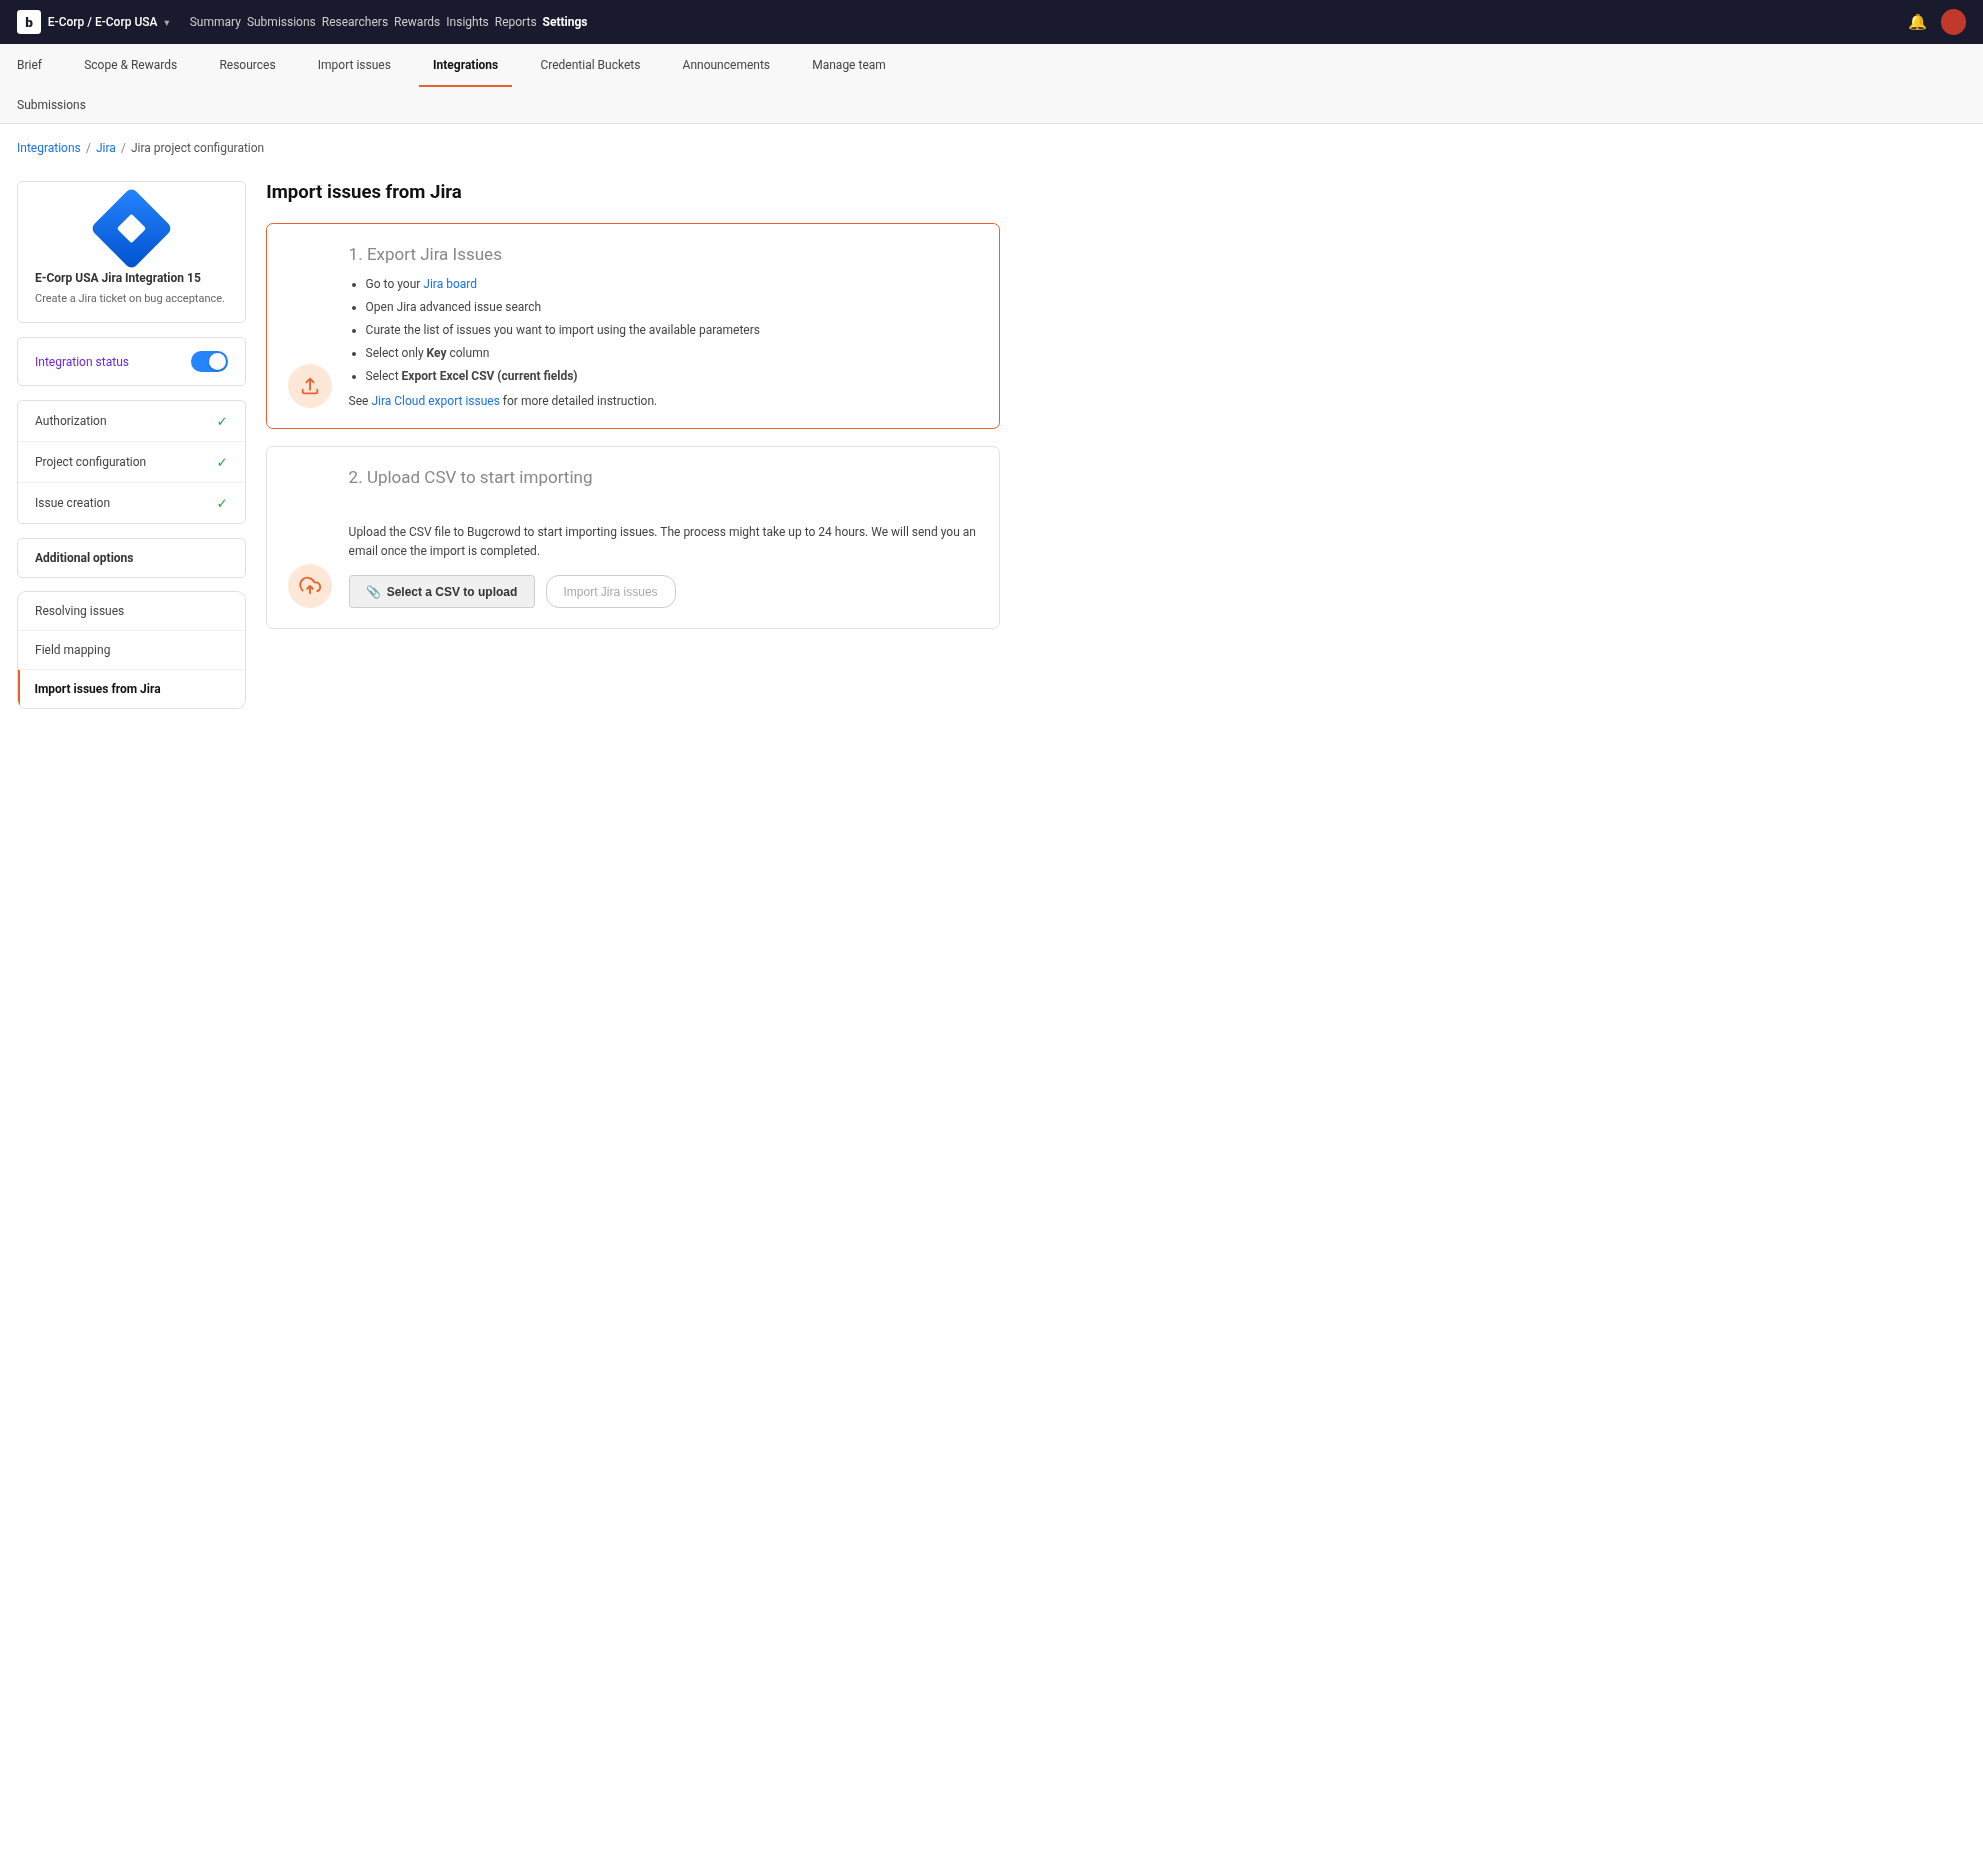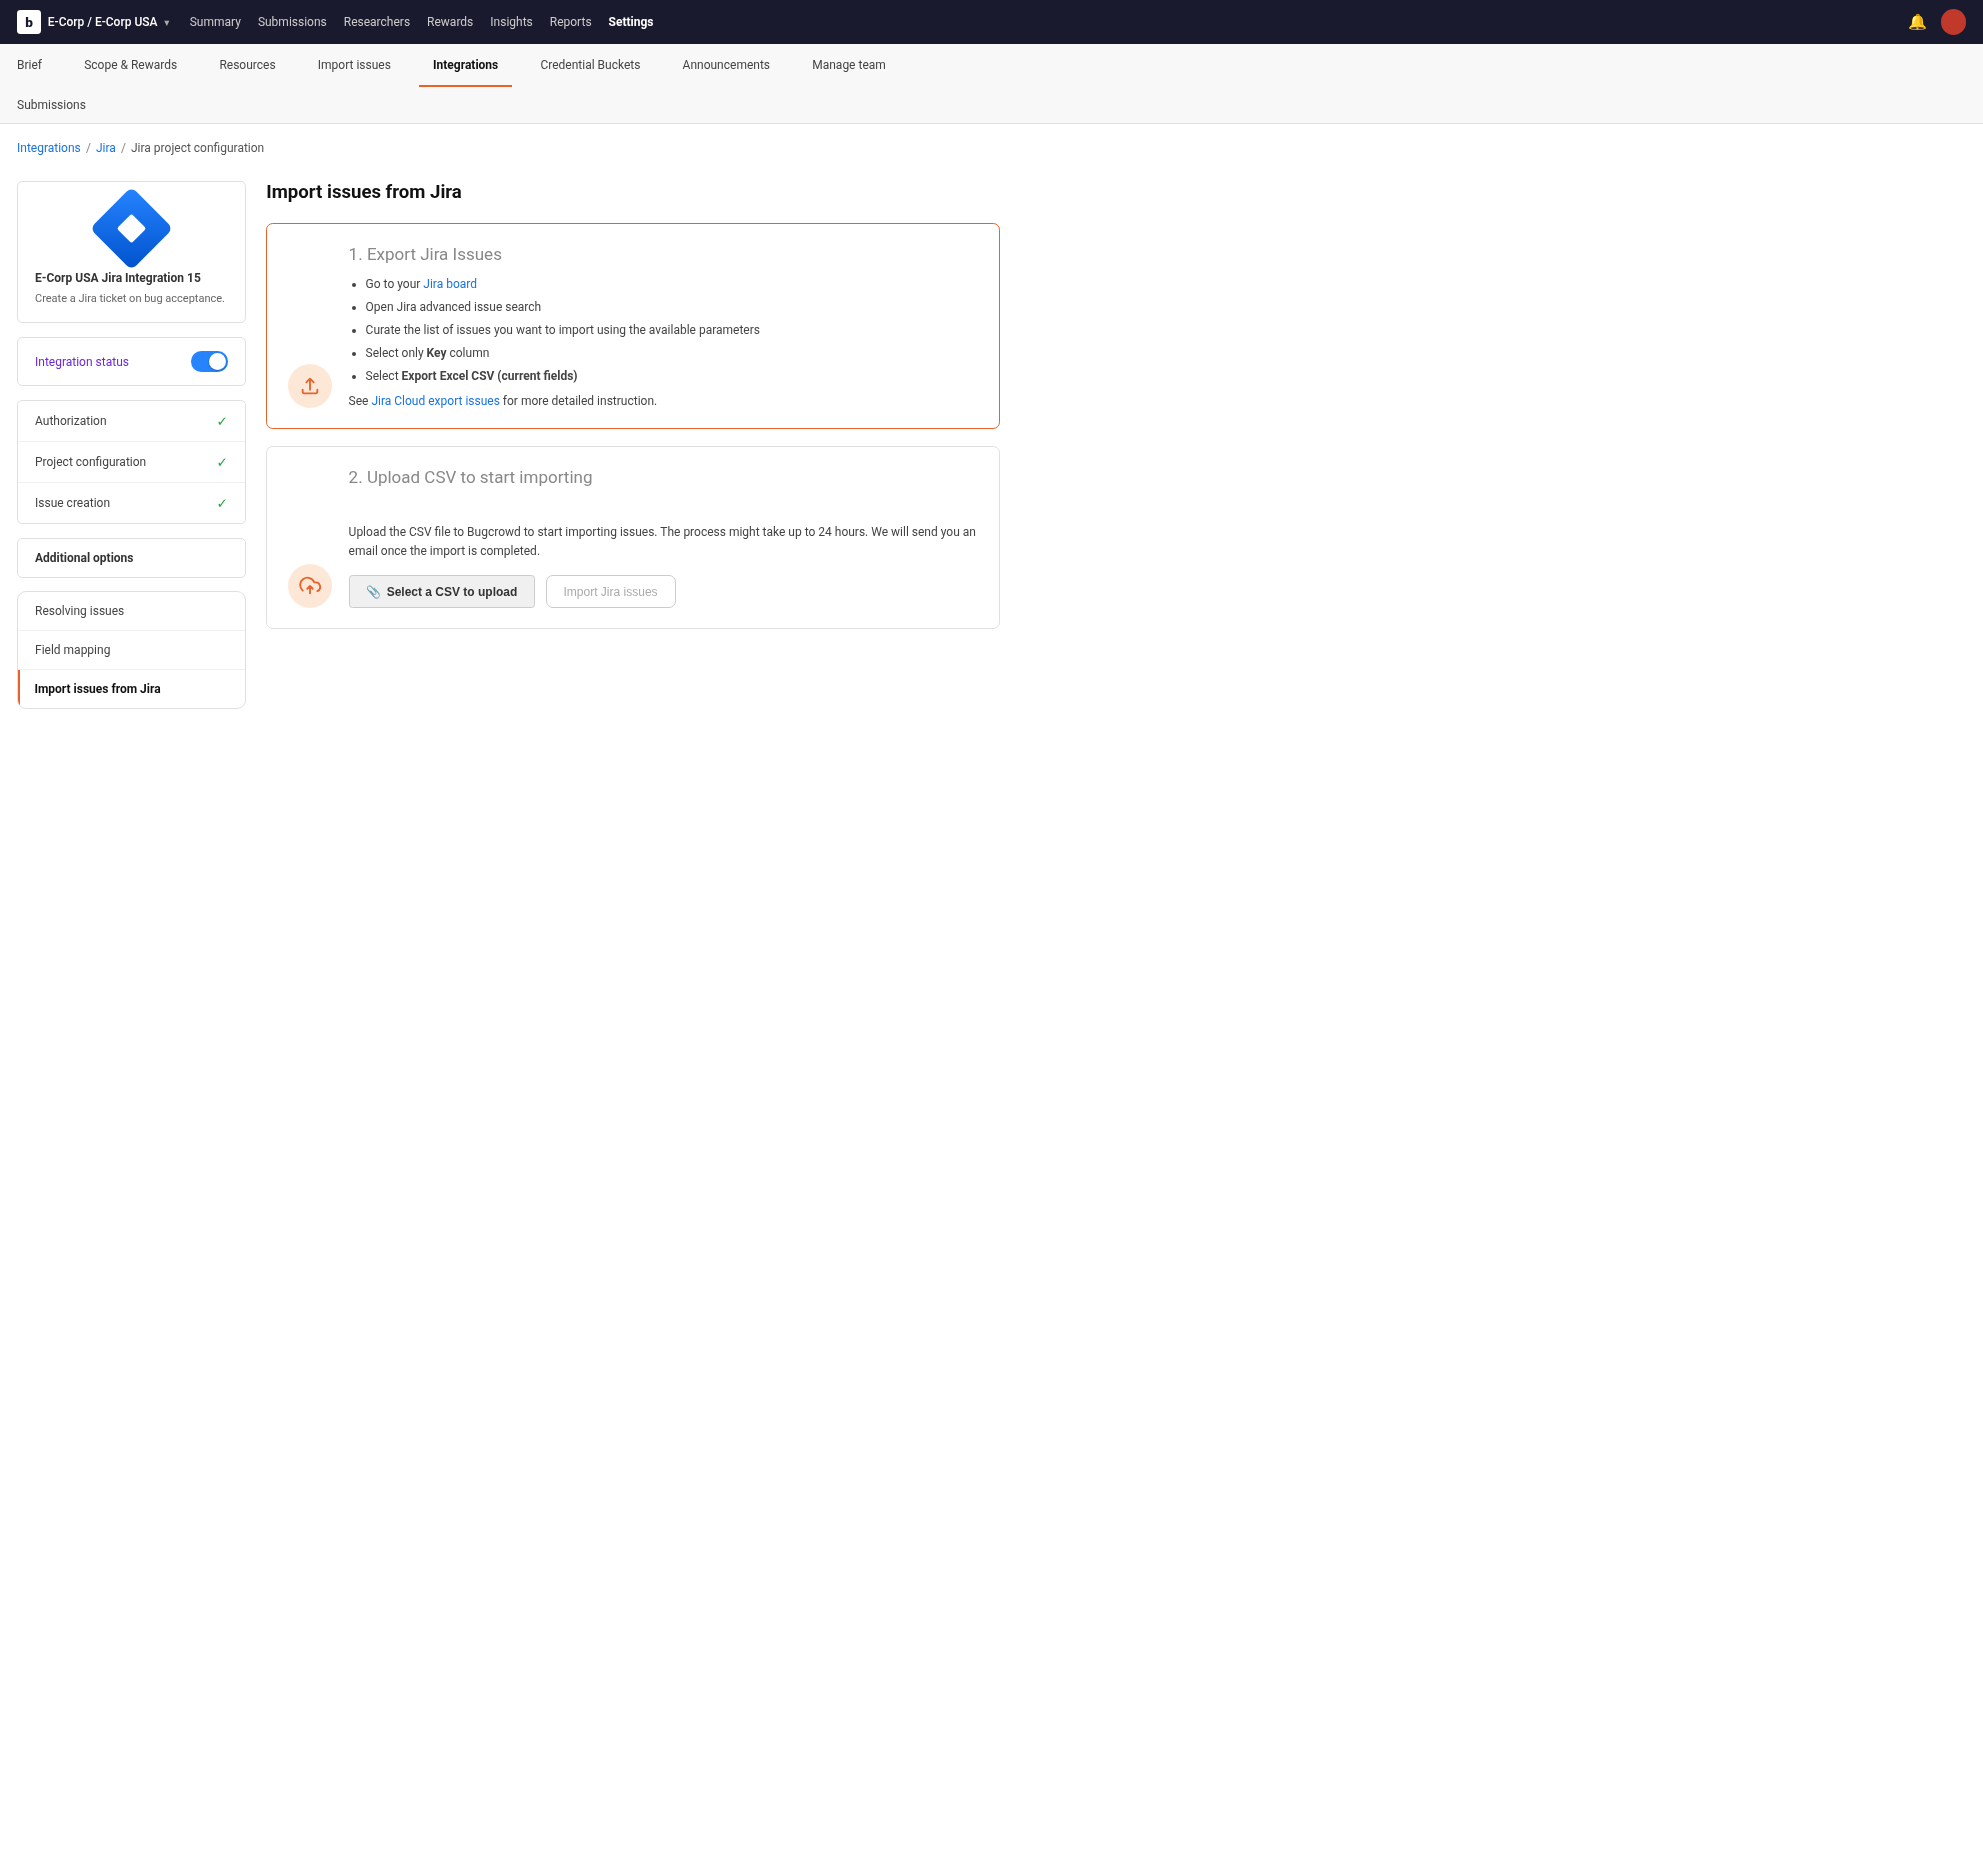--- a/index.html
+++ b/index.html
@@ -31,21 +31,21 @@
       display: flex;
       align-items: center;
       justify-content: center;
       font-weight: 900;
       color: #1a1a2e;
       font-size: 13.6px;
     }
     .top-nav-links {
       display: flex;
       align-items: flex-start;
-      gap: 17px;
+      gap: 6px;
       flex: 1;
     }
     .top-nav-link {
       color: #ccc;
       text-decoration: none;
       font-size: 12px;
       cursor: pointer;
       padding: 3.4px 0;
     }
     .top-nav-link.active { color: #fff; font-weight: 700; }
@@ -343,21 +343,21 @@
       cursor: pointer;
       color: #333;
       display: flex;
       align-items: center;
       gap: 5.1px;
     }
     .btn-disabled {
       padding: 8.5px 17px;
       background: #fff;
       border: 0.8px solid #ccc;
-      border-radius: 7px;
+      border-radius: 13px;
       font-size: 12px;
       color: #aaa;
       cursor: default;
     }
 
     .bold { font-weight: 700; }
   </style>
 </head>
 <body>
 

